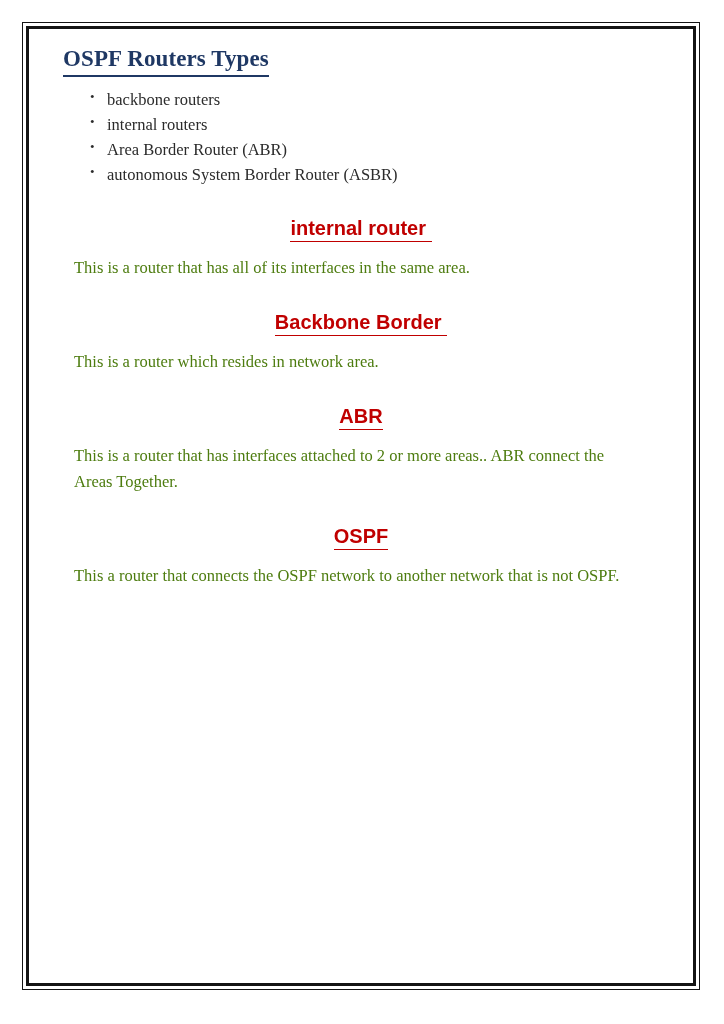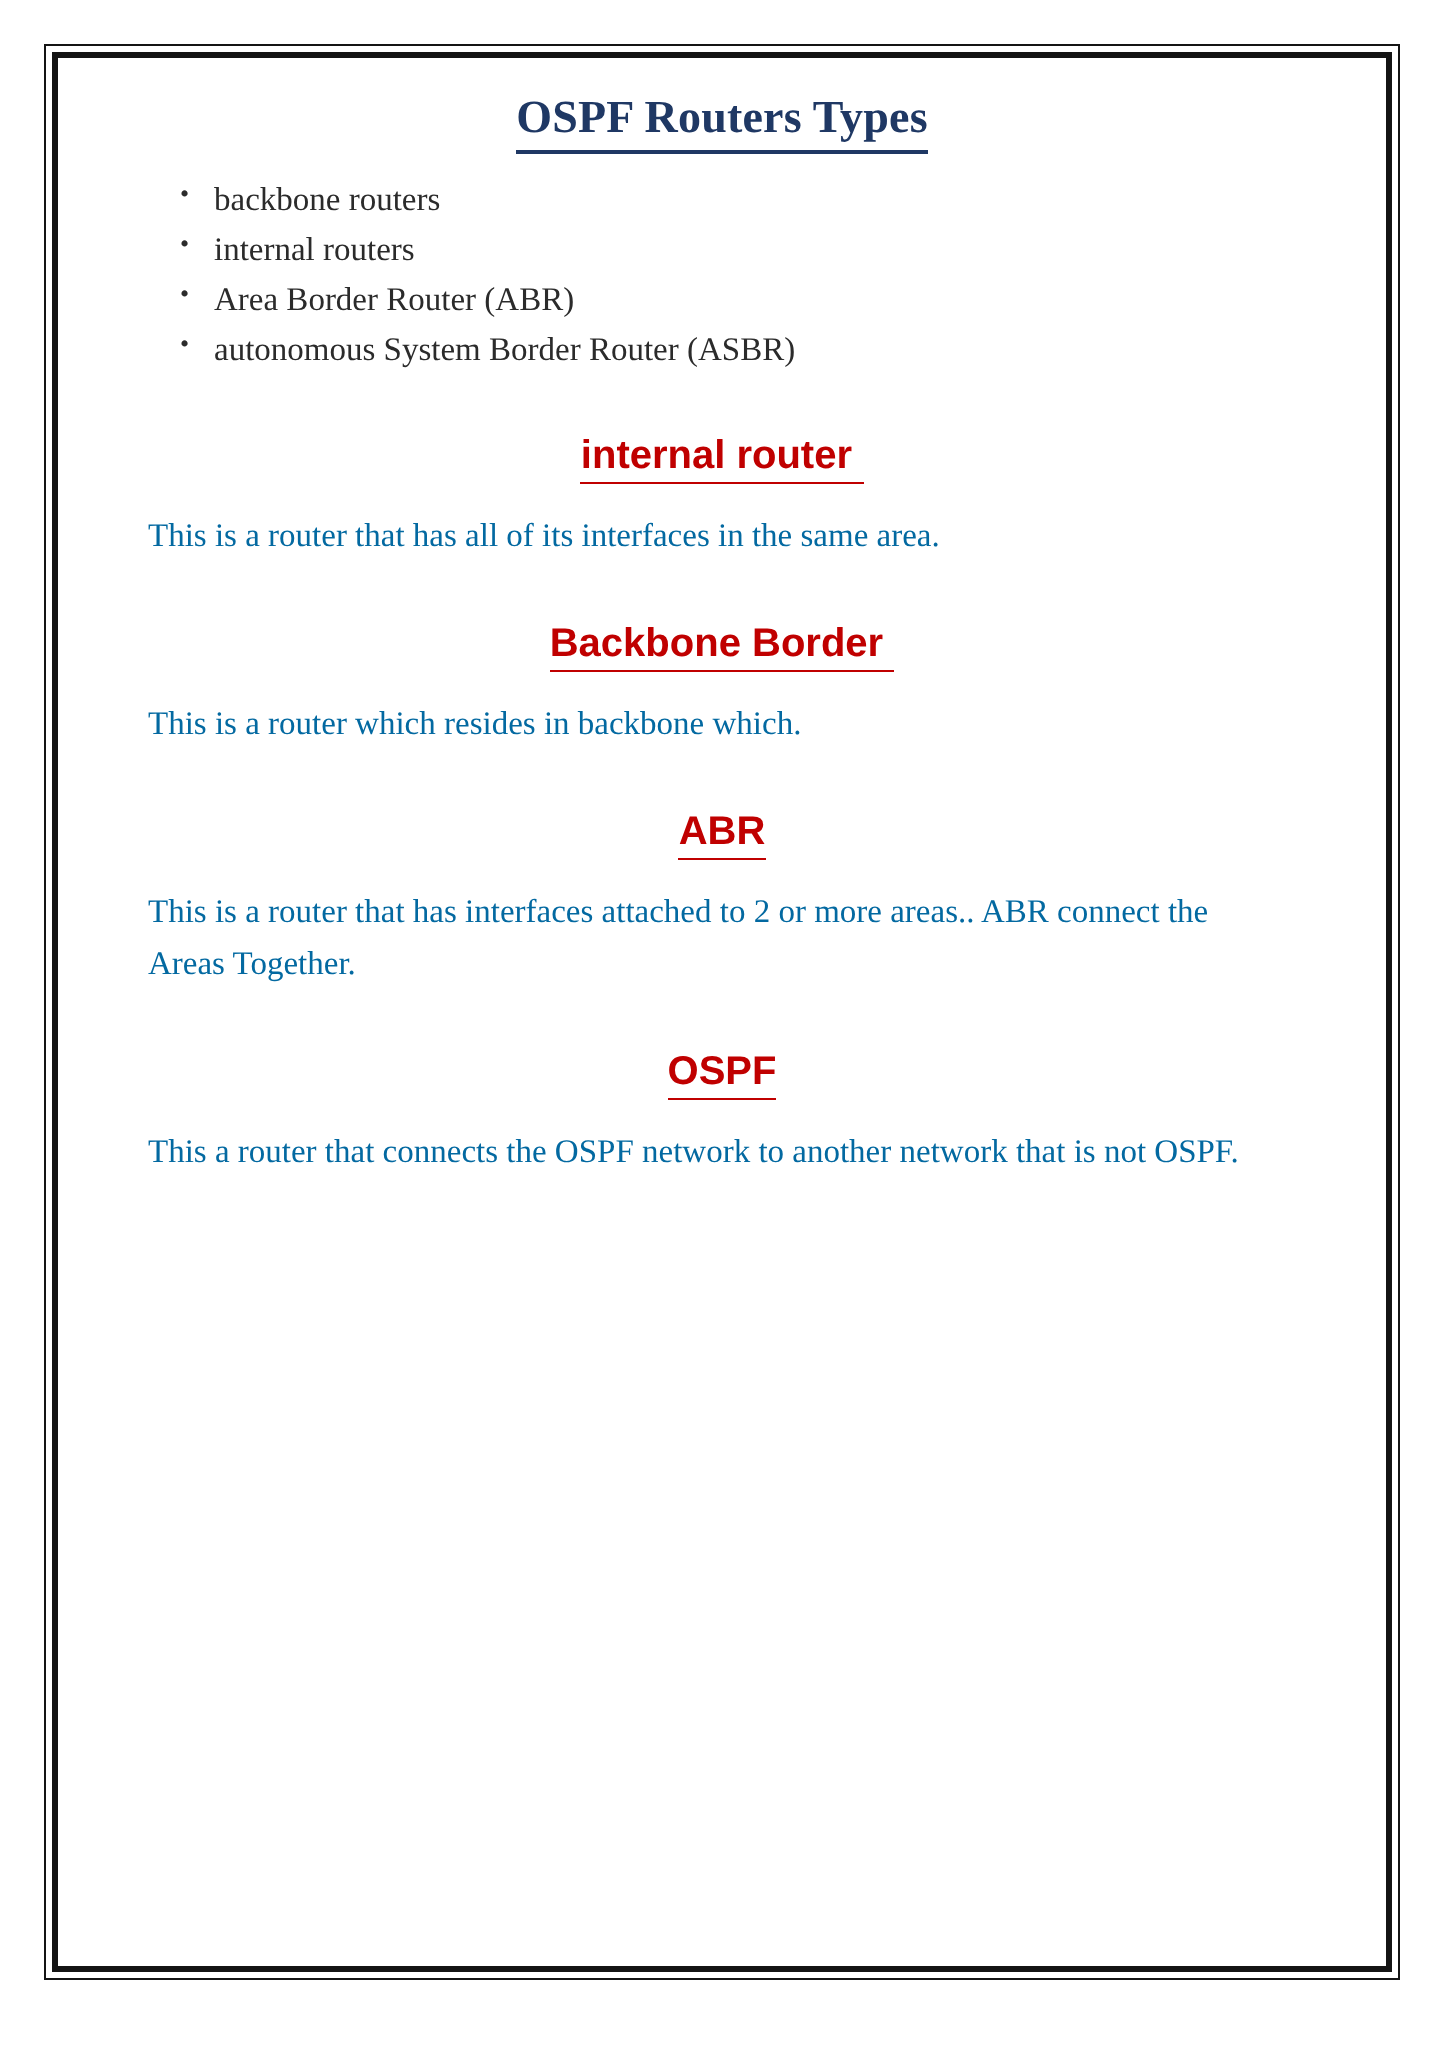--- a/index.html
+++ b/index.html
@@ -42,21 +42,21 @@
     left: 0;
     top: 0;
     right: 0;
     bottom: 0;
     padding: 12px 34px 0 34px;
     box-sizing: border-box;
   }
 
   
   .doc-title {
-    text-align: center;
+    text-align: left;
     font-family: "Liberation Serif", serif;
     font-weight: bold;
     font-size: 23px;
     line-height: 1.25;
     color: #1f3864;
     margin: 4px 0 10px 0;
     letter-spacing: 0.1px;
   }
   .doc-title .u {
     border-bottom: 2.5px solid #1f3864;
@@ -104,21 +104,21 @@
     border-bottom: 1.6px solid #c00000;
     padding-bottom: 1px;
     white-space: pre;
   }
 
   
   .body-par {
     font-family: "Liberation Serif", serif;
     font-size: 16.5px;
     line-height: 1.58;
-    color: #0369a1;
+    color: #4d7c0f;
     margin: 0;
     padding: 0 22px 0 11px;
     text-align: left;
   }
 
   .gap-before-heading { height: 30px; }
   .gap-after-heading  { height: 13px; }
 </style>
 </head>
 <body>
@@ -143,21 +143,21 @@
         <span class="u">internal router </span>
       </h2>
       <div class="gap-after-heading"></div>
       <p class="body-par">This is a router that has all of its interfaces in the same area.</p>
 
       <div class="gap-before-heading"></div>
       <h2 class="section-heading">
         <span class="u">Backbone Border </span>
       </h2>
       <div class="gap-after-heading"></div>
-      <p class="body-par">This is a router which resides in backbone which.</p>
+      <p class="body-par">This is a router which resides in network area.</p>
 
       <div class="gap-before-heading"></div>
       <h2 class="section-heading">
         <span class="u">ABR</span>
       </h2>
       <div class="gap-after-heading"></div>
       <p class="body-par">This is a router that has interfaces attached to 2 or more areas.. ABR connect the Areas Together.</p>
 
       <div class="gap-before-heading"></div>
       <h2 class="section-heading">

